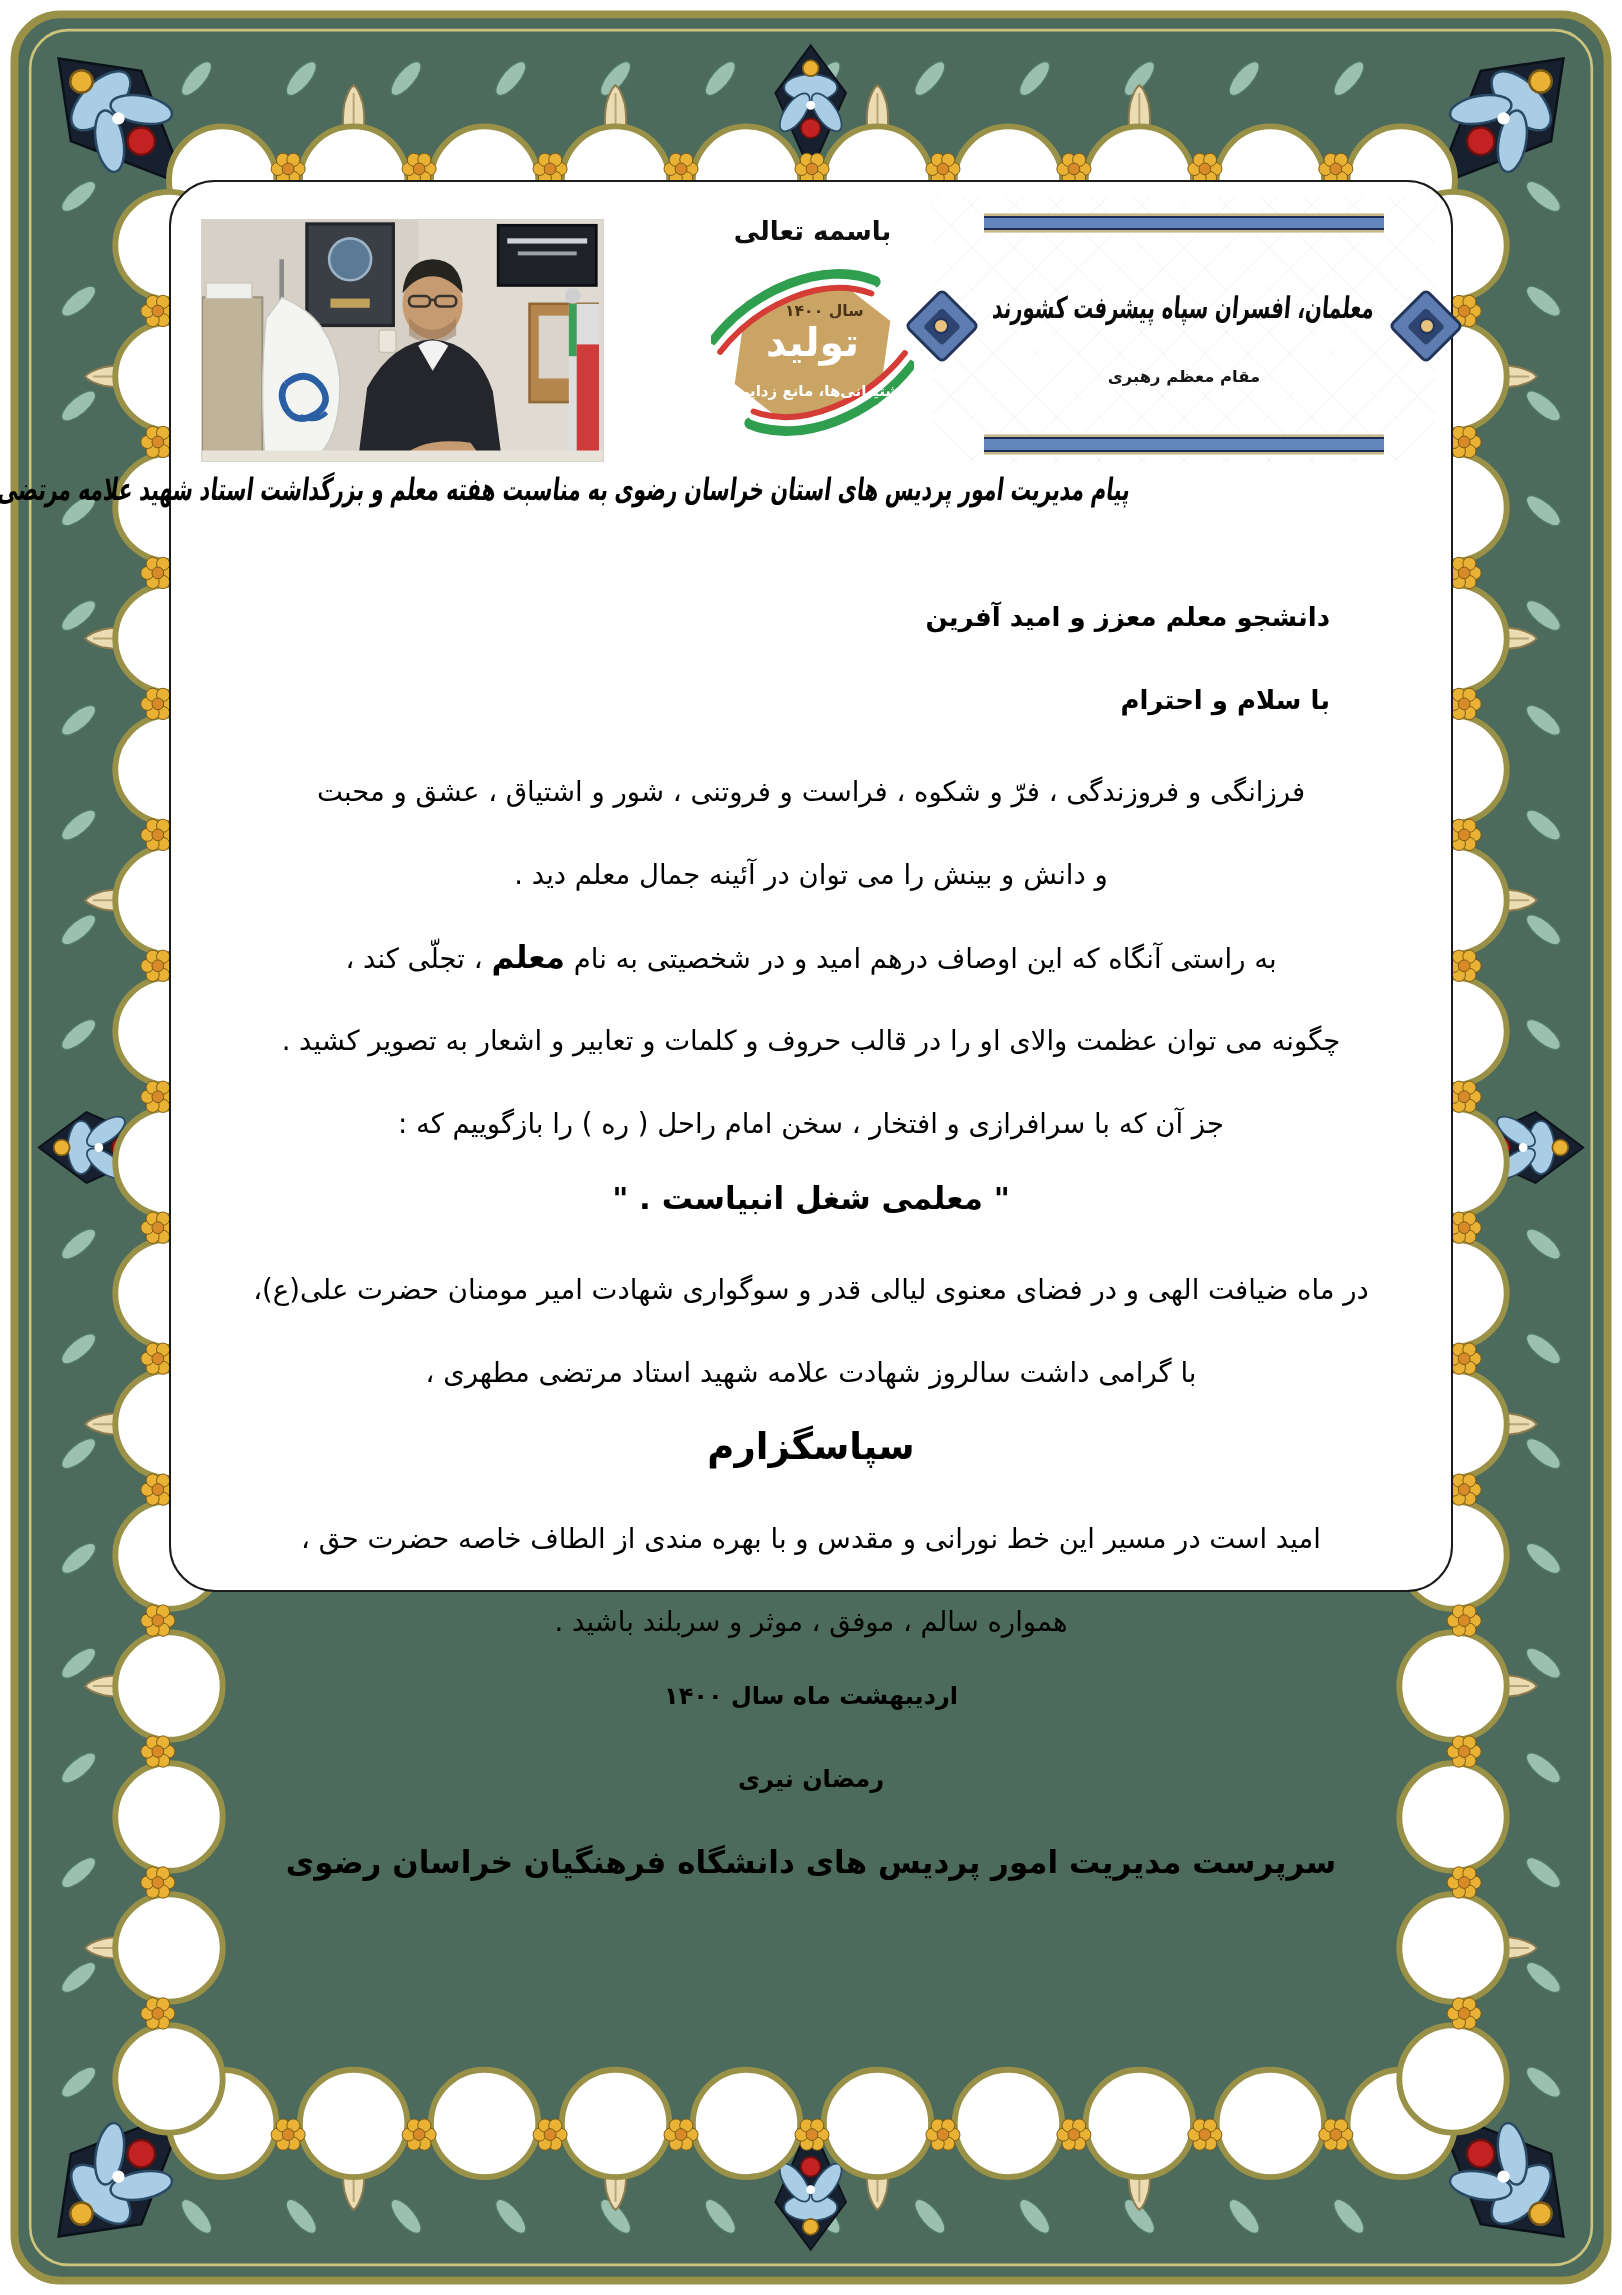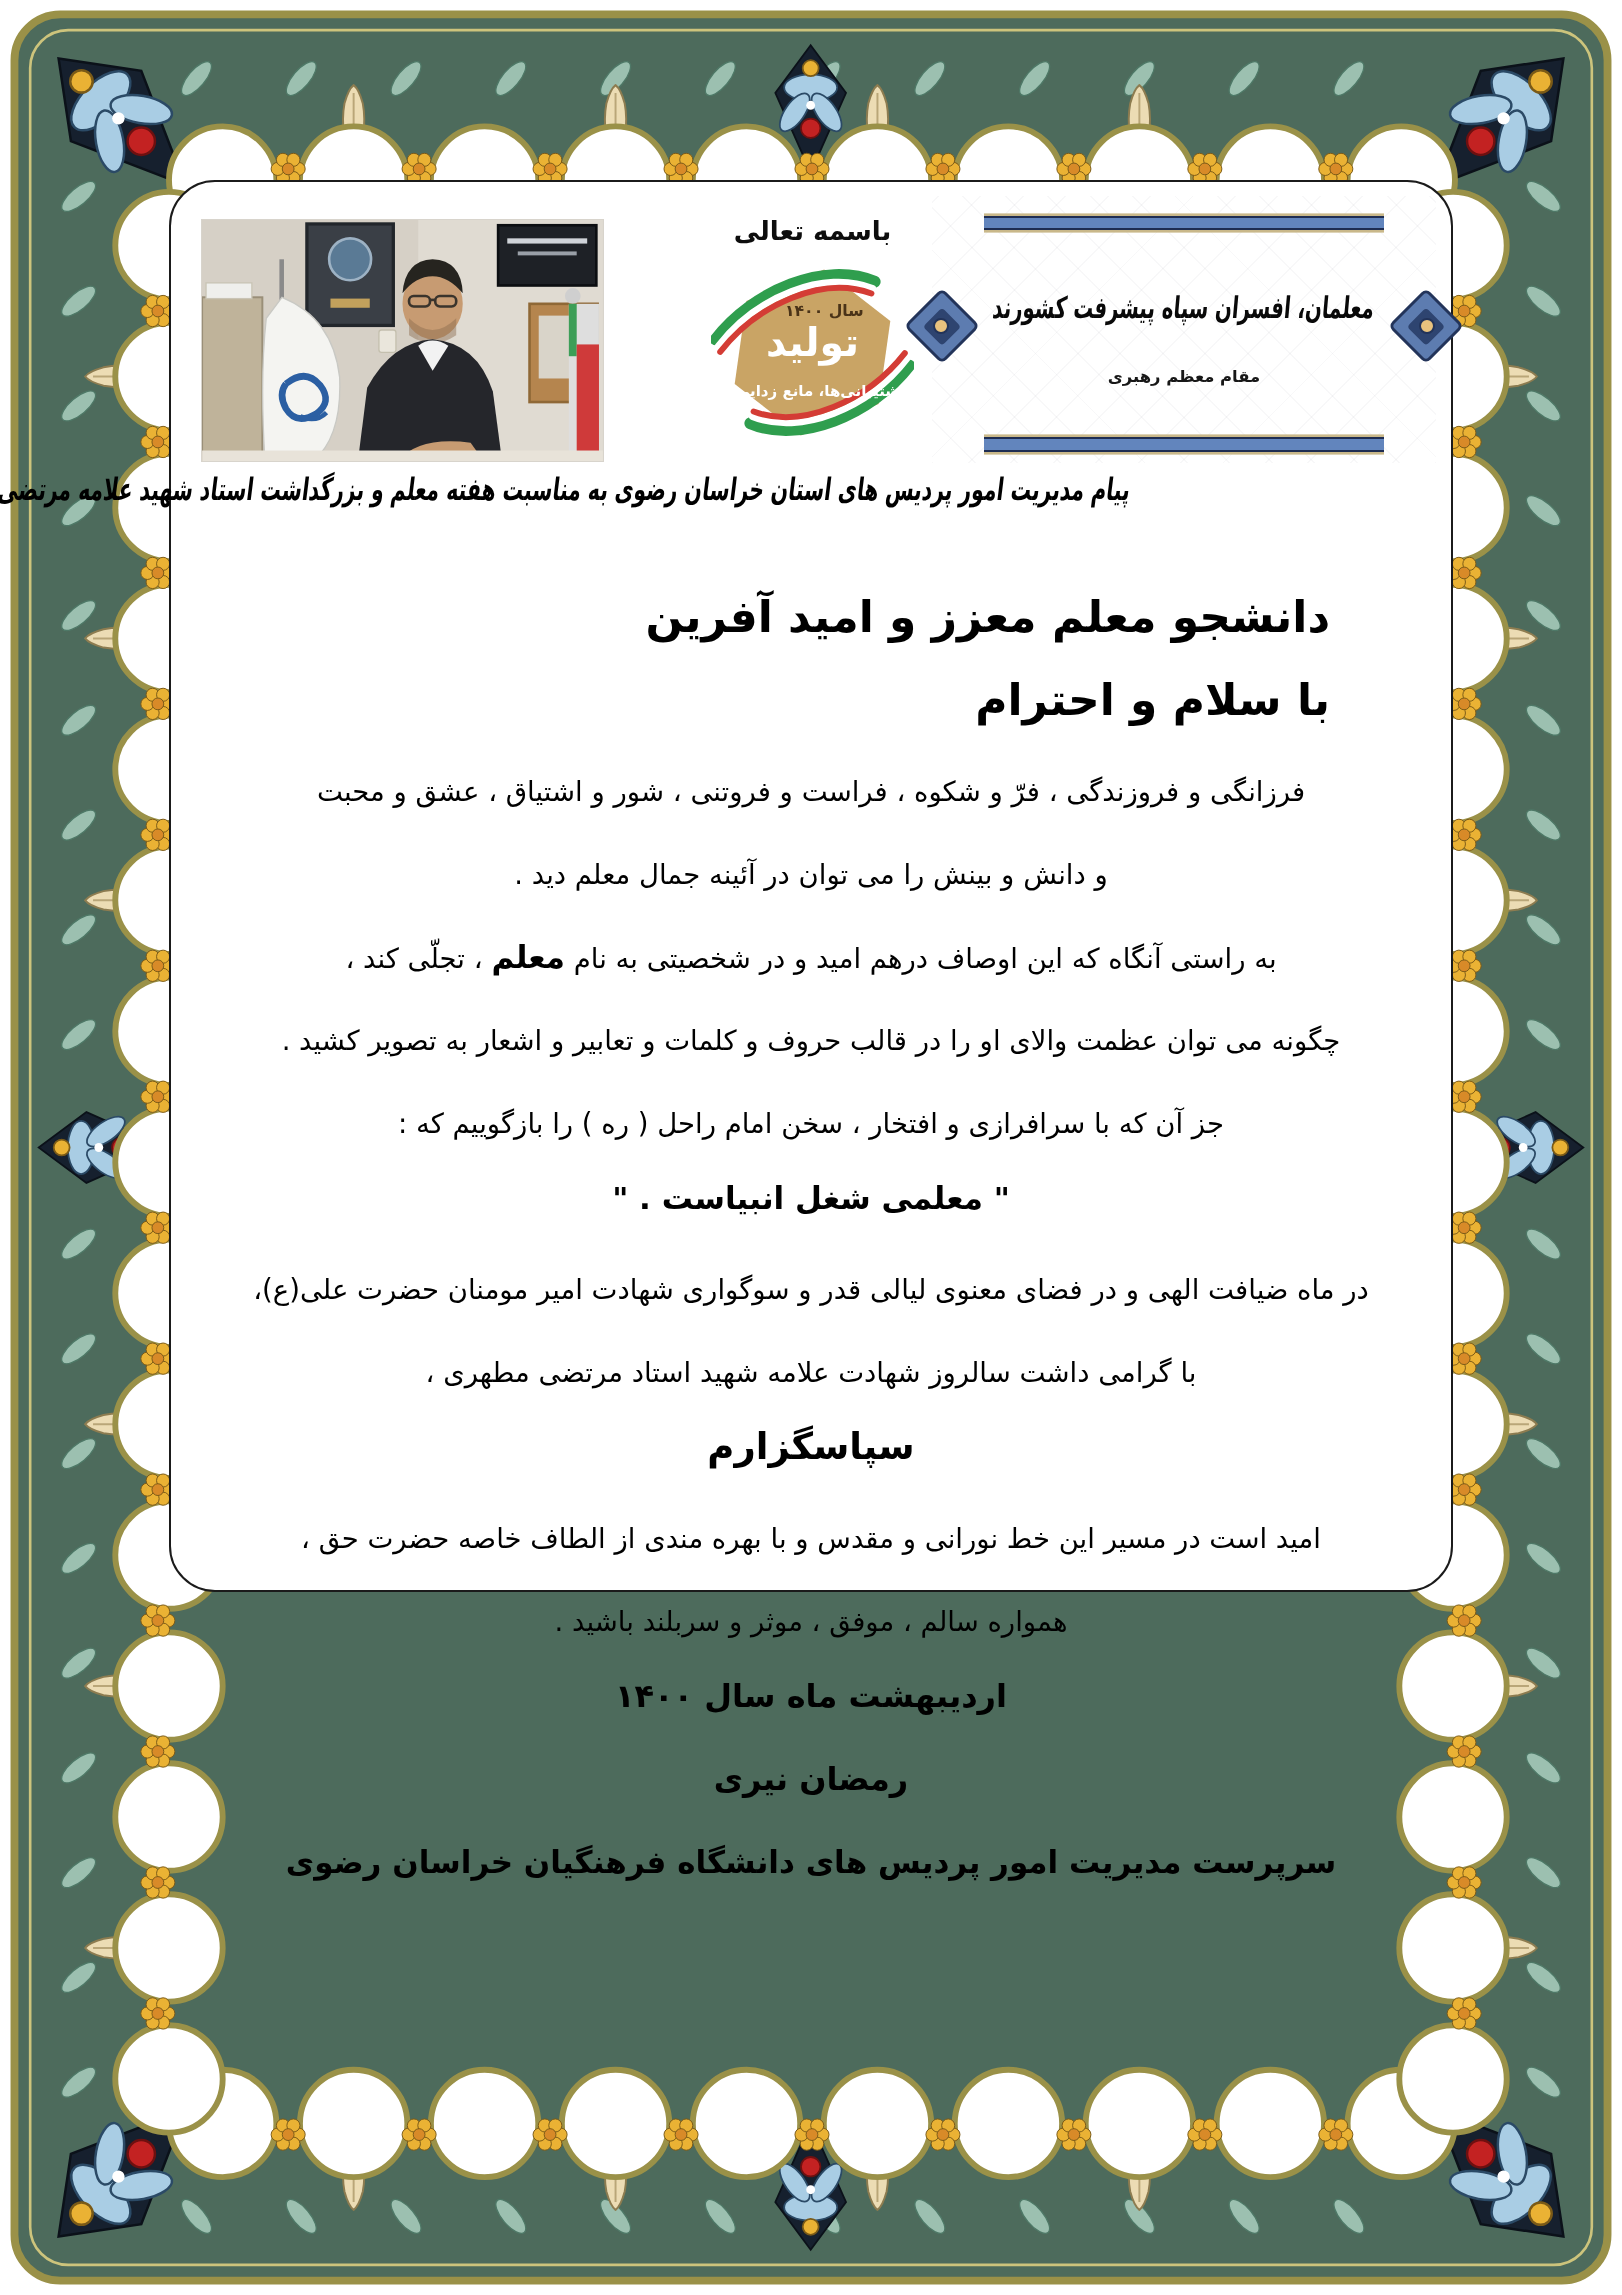--- a/index.html
+++ b/index.html
@@ -56,22 +56,22 @@
   #title-line{
     position:absolute;top:289px;left:0;right:0;text-align:center;z-index:2;
     font-weight:700;font-size:31px;color:#000;
   }
   #title-line .fit{display:inline-block;white-space:nowrap;}
   #rows{position:absolute;top:393px;left:0;right:0;z-index:2;}
   .row{height:83px;display:flex;align-items:center;justify-content:center;
     padding:0 36px;direction:rtl;}
   .row.right{justify-content:flex-start;padding-right:121px;}
   .fit{display:inline-block;white-space:nowrap;direction:rtl;unicode-bidi:plaintext;}
-  .s42{font-size:27.5px;margin-top:16px;} .s46{font-size:32px;} .s48{font-size:31px;}
-  .s52{font-size:44px;} .s56{font-size:37px;}
+  .s42{font-size:27.5px;margin-top:16px;} .s46{font-size:24px;} .s48{font-size:31px;}
+  .s52{font-size:26px;} .s56{font-size:37px;}
   .b{font-weight:700;}
   .row .inline-b{font-weight:700;font-size:31px;}
 </style>
 </head>
 <body>
 
 <div id="frame-layer"><svg width="1622" height="2295" viewBox="0 0 2477 3505">
       <rect x="22" y="22" width="2433" height="3461" rx="70" fill="#4d6b5c" stroke="#9a9148" stroke-width="12"></rect>
       <rect x="46" y="46" width="2385" height="3413" rx="58" fill="none" stroke="#cdc47c" stroke-width="4"></rect>
       <ellipse cx="300" cy="120" rx="13" ry="32" transform="rotate(40 300 120)" fill="#a3c8b8" stroke="#4f7a68" stroke-width="2" opacity="0.92"></ellipse>

